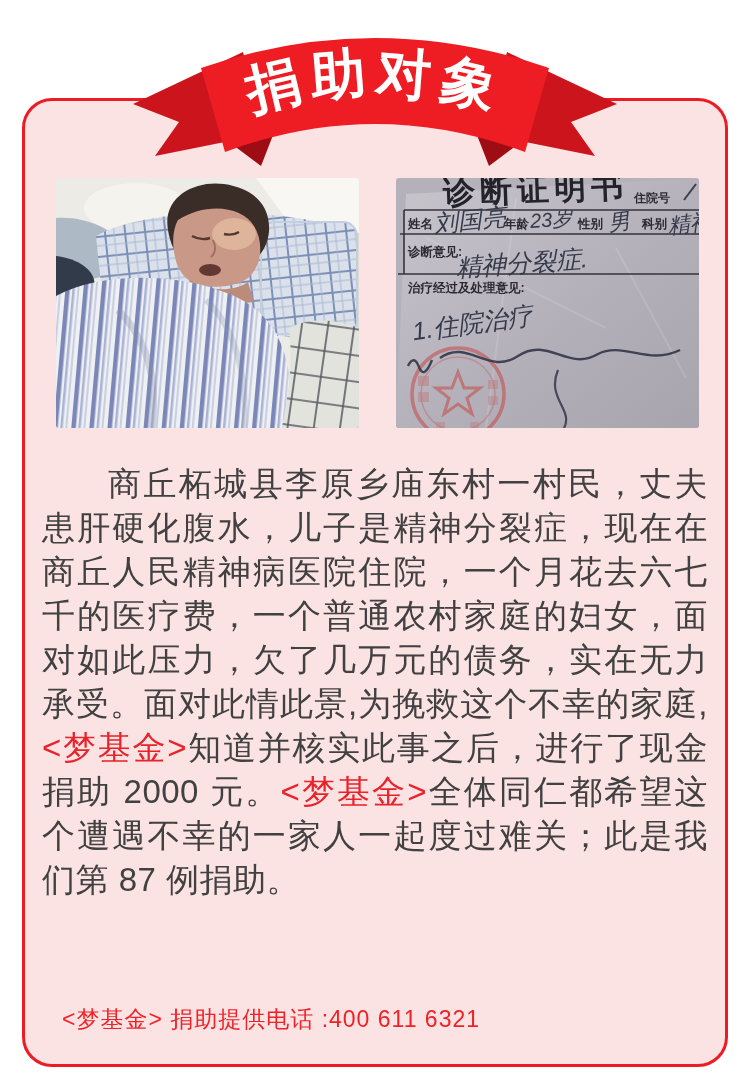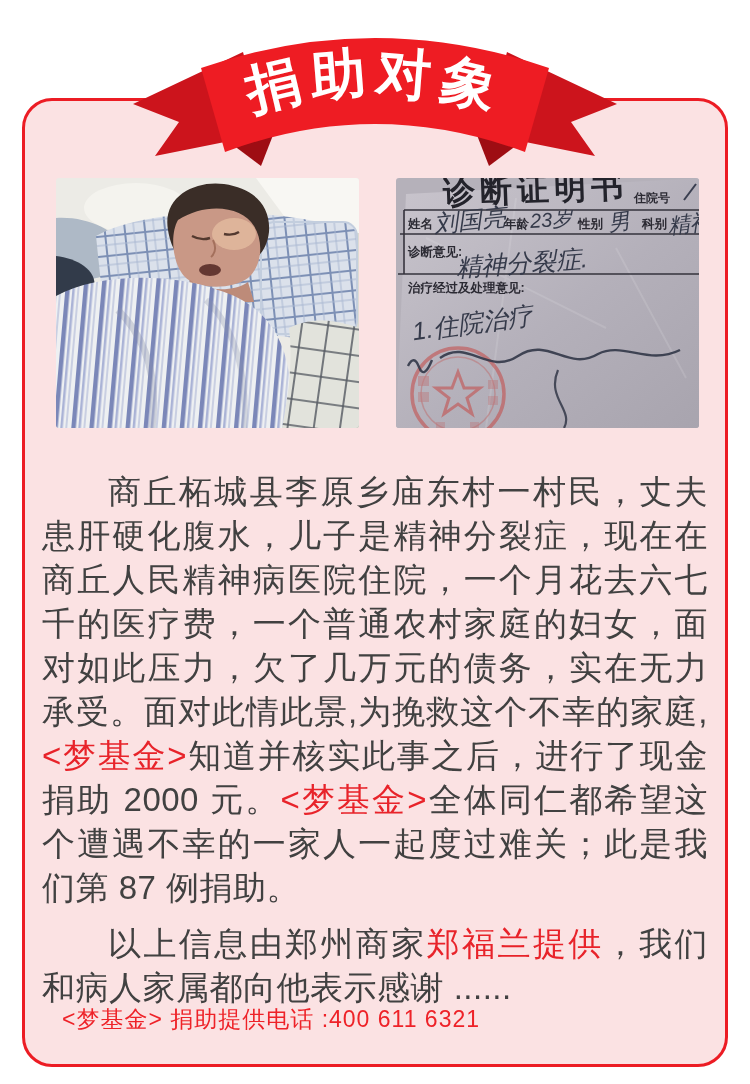--- a/index.html
+++ b/index.html
@@ -12,21 +12,21 @@
     box-sizing:border-box;background:#fbe2e3;border:3px solid #ec1c24;border-radius:30px;
   }
   .ribbon{position:absolute;left:125px;top:14px;width:500px;height:156px;z-index:5;}
   .photos{position:absolute;left:56px;top:178px;width:646px;height:250px;display:flex;gap:37px;z-index:2;}
   .photo{width:303px;height:250px;border-radius:3px;overflow:hidden;flex:0 0 auto;}
   .photo svg{display:block;}
   .story{
     position:absolute;left:42px;right:42px;top:462px;z-index:2;
     font-size:33px;line-height:44px;color:#414141;text-align:justify;letter-spacing:0.5px;
   }
-  .para{margin:8px 0 12px 0;text-indent:2em;}
+  .para{margin:0 0 12px 0;text-indent:2em;}
   .red{color:#e8232a;}
   .hotline{
     position:absolute;left:62px;top:1004px;z-index:2;
     font-size:23px;color:#ee2228;letter-spacing:1px;white-space:nowrap;
   }
   .hw{font-style:italic;}
 </style>
 </head>
 <body>
 
@@ -136,16 +136,15 @@
 
       <text class="hw" x="16" y="152" font-size="25" fill="#353a4a" transform="rotate(-8 90 146)">1.住院治疗</text>
       <path d="M12,188 q6,-12 11,1 t13,-7 M44,180 C72,160 92,198 122,178 C152,158 172,194 202,176 C227,163 252,188 284,172" stroke="#323748" stroke-width="2.4" fill="none" opacity="0.9"></path>
       <path d="M162,192 C150,220 178,232 168,250" stroke="#323748" stroke-width="2.2" fill="none" opacity="0.85"></path>
     </svg>
   </div>
 </div>
 
 <div class="story">
     <p class="para"><span>商丘柘城县李原乡庙东村一村民，丈夫患肝硬化腹水，儿子是精神分裂症，现在在商丘人民精神病医院住院，一个月花去六七千的医疗费，一个普通农村家庭的妇女，面对如此压力，欠了几万元的债务，实在无力承受。面对此情此景,为挽救这个不幸的家庭,</span><span class="red">&lt;梦基金&gt;</span><span>知道并核实此事之后，进行了现金捐助 2000 元。</span><span class="red">&lt;梦基金&gt;</span><span>全体同仁都希望这个遭遇不幸的一家人一起度过难关；此是我们第 87 例捐助。</span></p>
-    <p class="para"><span>以上信息由郑州商家</span><span class="red">郑福兰提供</span><span>，我们和病人家属都向他表示感谢 ......</span></p>
   </div>
 
 <div class="hotline">&lt;梦基金&gt; 捐助提供电话 :400 611 6321</div>
 
 </body></html>

